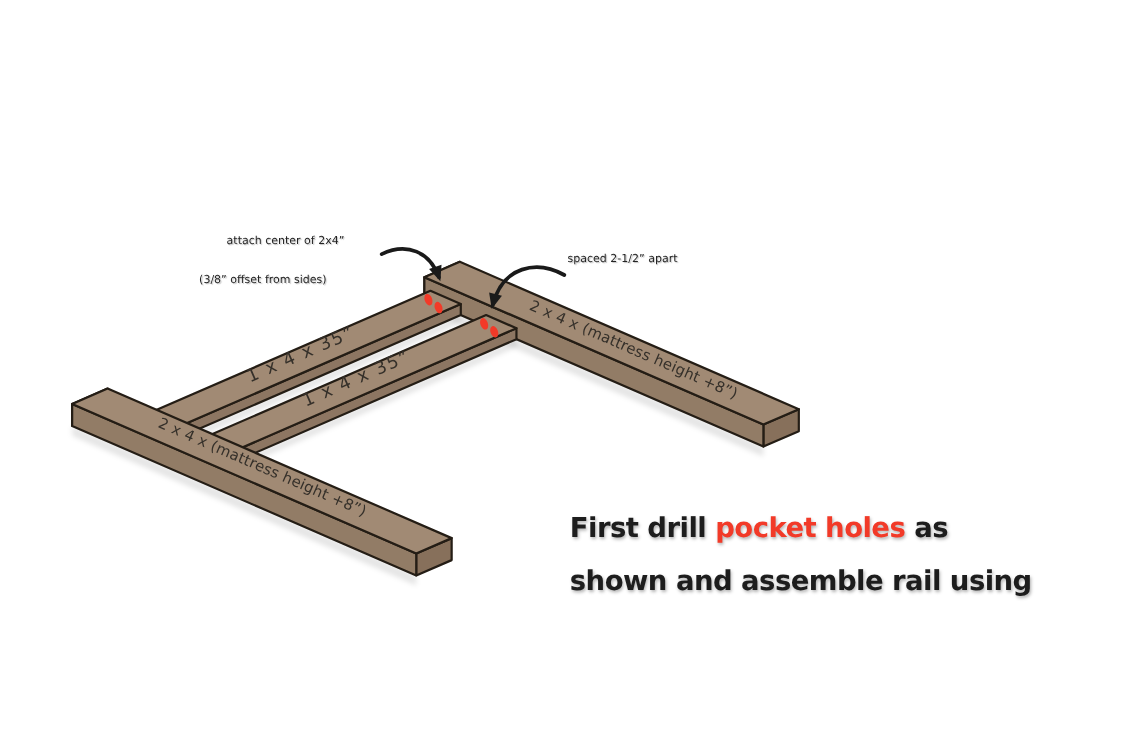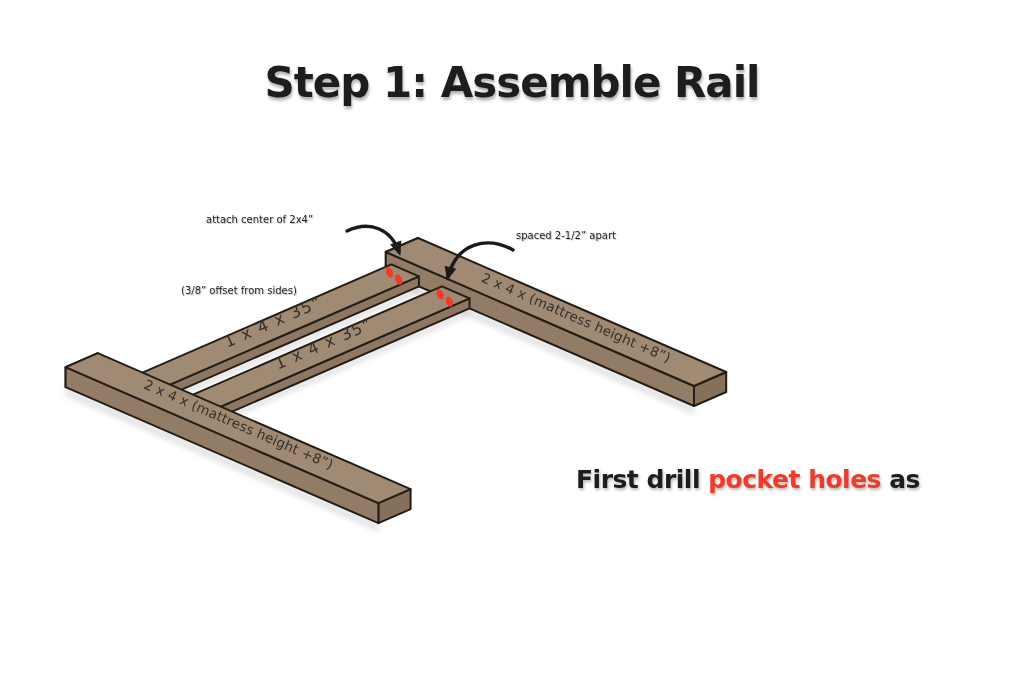--- a/index.html
+++ b/index.html
@@ -11,41 +11,40 @@
     position:absolute;left:512px;top:58px;transform:translateX(-50%);
     margin:0;white-space:nowrap;
     font-size:42px;font-weight:bold;letter-spacing:-1px;color:#1d1d1d;
     text-shadow:1px 3px 3px rgba(0,0,0,0.30);
   }
   .ann{
     position:absolute;white-space:nowrap;font-size:10px;color:#242424;
     text-shadow:1px 1px 1px rgba(0,0,0,0.25);
   }
   .a1l1{left:206px;top:214px;}
-  .a1l2{left:181px;top:249px;margin-top:36px;}
+  .a1l2{left:181px;top:249px;}
   .a2{left:516px;top:230px;}
   svg#scene{position:absolute;left:0;top:0;}
   .instruction{
     position:absolute;left:748px;top:456px;transform:translateX(-50%);
-    width:460px;margin-left:0;text-align:center;
+    width:460px;margin-left:0;text-align:left;
     font-size:25px;font-weight:bold;letter-spacing:-0.5px;line-height:48px;color:#1d1d1d;
     text-shadow:1px 2px 3px rgba(0,0,0,0.30);white-space:nowrap;
   }
   .instruction .red, .red{color:#f23a28;}
   .board-label{
     font-family:"DejaVu Sans",sans-serif;
     fill:#35302a;
   }
 </style>
 </head>
 <body>
 
 <div class="stage">
 
-  <h1 class="title">Step 1: Assemble Rail</h1>
 
   <div class="ann a1l1">attach center of 2x4”</div>
   <div class="ann a1l2">(3/8” offset from sides)</div>
   <div class="ann a2">spaced 2-1/2” apart</div>
 
   <svg id="scene" width="1024" height="682" viewBox="0 0 1024 682">
     <defs>
       <filter id="soft" x="-30%" y="-30%" width="160%" height="160%">
         <feGaussianBlur stdDeviation="2.5"></feGaussianBlur>
       </filter>
@@ -82,15 +81,16 @@
       <text transform="translate(574.4 322.0) rotate(23.5)" text-anchor="middle" font-size="13.5" letter-spacing="0.2" class="board-label">2 x 4 x (mattress height +8”)</text>
       <text transform="translate(236.8 428.8) rotate(23.5)" text-anchor="middle" font-size="13.5" letter-spacing="0.2" class="board-label">2 x 4 x (mattress height +8”)</text>
       <text transform="translate(275.4 326.8) rotate(-23.5)" text-anchor="middle" font-size="16" letter-spacing="1.5" class="board-label">1 x 4 x 35”</text>
       <text transform="translate(326.0 348.8) rotate(-23.5)" text-anchor="middle" font-size="16" letter-spacing="1.5" class="board-label">1 x 4 x 35”</text>
       <path d="M 347,231 C 370,220 391,229 399,252" fill="none" stroke="#1a1a1a" stroke-width="3.4" stroke-linecap="round" marker-end="url(#ah)"></path>
       <path d="M 513,250 C 488,236 457,242 448,277" fill="none" stroke="#1a1a1a" stroke-width="3.4" stroke-linecap="round" marker-end="url(#ah)"></path>
     </svg>
 
   <div class="instruction">
     <div class="iline"><span>First drill </span><span class="red">pocket holes</span><span> as</span></div>
+    <div class="iline">shown and assemble rail using</div>
   </div>
 
 </div>
 
 </body></html>

